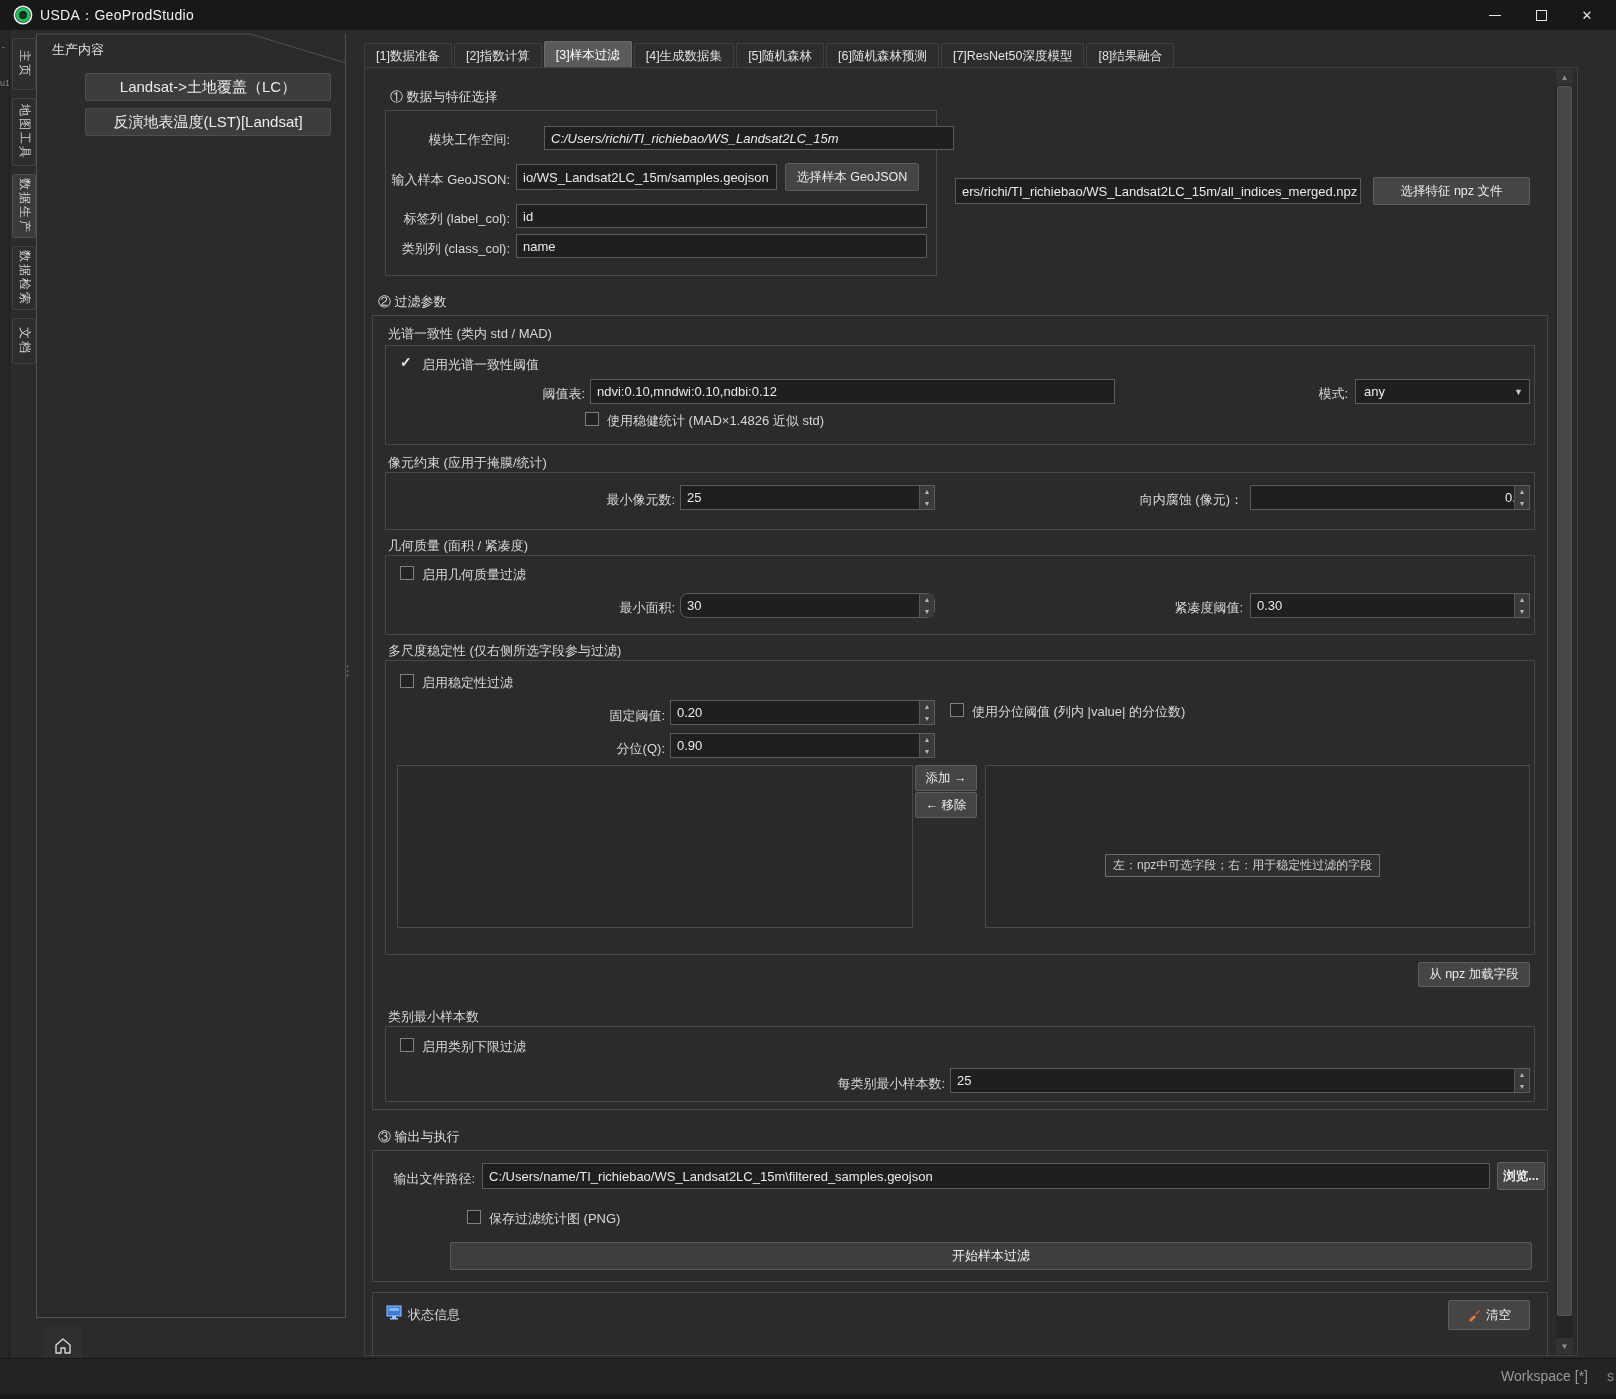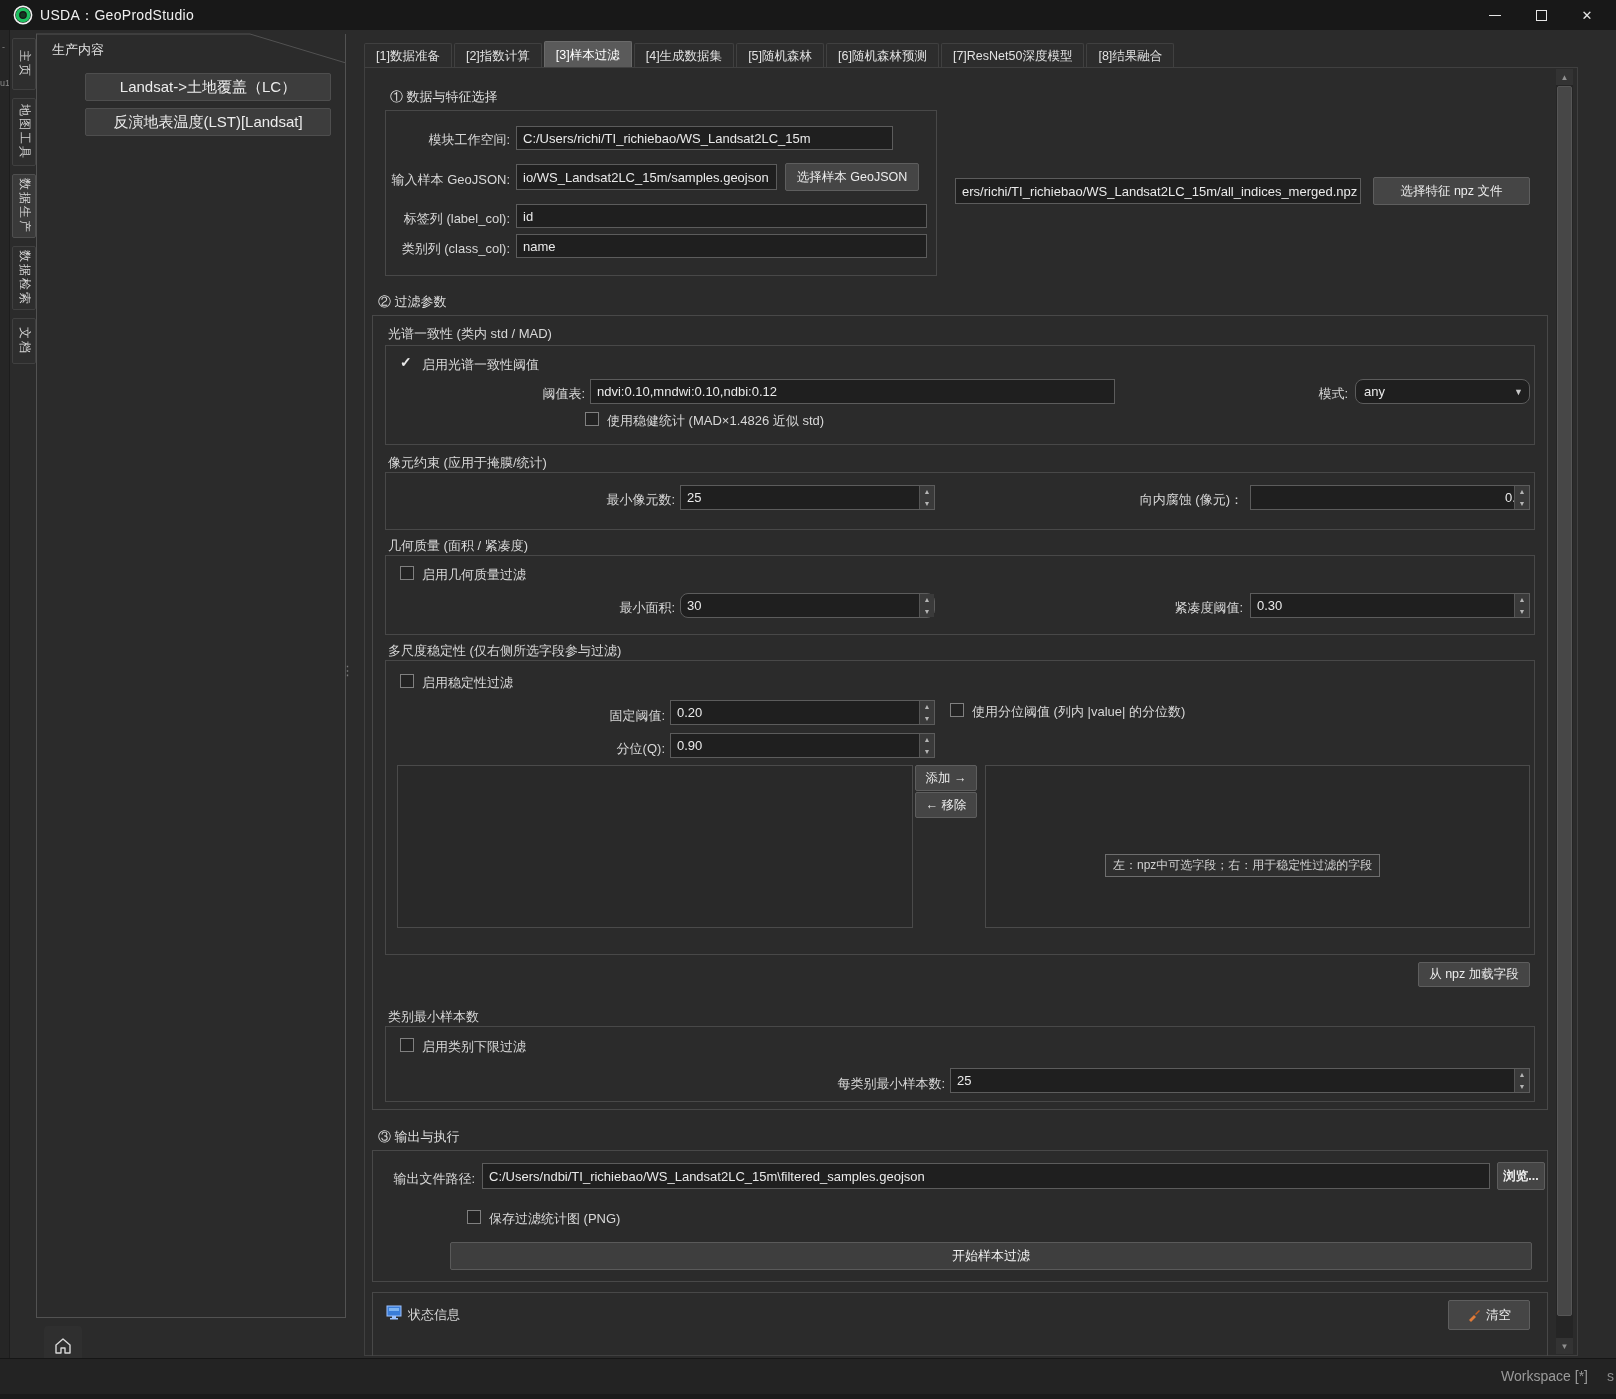--- a/index.html
+++ b/index.html
@@ -158,21 +158,21 @@
     <div class="tab"><span>[7]ResNet50深度模型</span></div>
     <div class="tab"><span>[8]结果融合</span></div>
   </div>
 
   <div class="content-frame"></div>
 
   <span class="grp-num-title" style="left:390px;top:88px;">① 数据与特征选择</span>
   <div class="grp-box" style="left:385px;top:110px;width:552px;height:166px;"></div>
 
   <span class="lbl" style="left:350px;top:131px;width:160px;">模块工作空间:</span>
-  <div class="input" style="left:516px;top:126px;width:377px;height:24px;">
+  <div class="input" style="left:544px;top:126px;width:410px;height:24px;font-style:italic;">
       <span>C:/Users/richi/TI_richiebao/WS_Landsat2LC_15m</span>
     </div>
 
   <span class="lbl" style="left:350px;top:171px;width:160px;">输入样本 GeoJSON:</span>
   <div class="input" style="left:516px;top:164px;width:261px;height:26px;">
       <span>io/WS_Landsat2LC_15m/samples.geojson</span>
     </div>
   <div class="btn" style="left:785px;top:163px;width:134px;height:28px;">
       <span>选择样本 GeoJSON</span>
     </div>
@@ -199,21 +199,21 @@
 
   <span class="sub-label" style="left:388px;top:325px;">光谱一致性 (类内 std / MAD)</span>
   <div class="grp-box" style="left:385px;top:345px;width:1150px;height:100px;"></div>
   <span class="cb checked" style="left:400px;top:357px;"></span>
   <span class="cb-label" style="left:422px;top:356px;">启用光谱一致性阈值</span>
   <span class="lbl" style="left:470px;top:385px;width:115px;">阈值表:</span>
   <div class="input" style="left:590px;top:379px;width:525px;height:25px;">
       <span>ndvi:0.10,mndwi:0.10,ndbi:0.12</span>
     </div>
   <span class="lbl" style="left:1278px;top:385px;width:70px;">模式:</span>
-  <div class="combo" style="left:1355px;top:379px;width:175px;height:25px;border-radius:8px;">
+  <div class="combo" style="left:1355px;top:379px;width:175px;height:25px;">
       <span>any</span>
       <span class="caret">▼</span>
     </div>
   <span class="cb" style="left:585px;top:412px;"></span>
   <span class="cb-label" style="left:607px;top:412px;">使用稳健统计 (MAD×1.4826 近似 std)</span>
 
   <span class="sub-label" style="left:388px;top:454px;">像元约束 (应用于掩膜/统计)</span>
   <div class="grp-box" style="left:385px;top:472px;width:1150px;height:58px;"></div>
   <span class="lbl" style="left:555px;top:491px;width:120px;">最小像元数:</span>
   <div class="spin" style="left:680px;top:485px;width:255px;height:25px;">
@@ -299,21 +299,21 @@
       <span class="arrows">
         <i>▲</i>
         <i>▼</i>
       </span>
     </div>
 
   <span class="grp-num-title" style="left:378px;top:1128px;">③ 输出与执行</span>
   <div class="grp-box" style="left:372px;top:1150px;width:1176px;height:132px;"></div>
   <span class="lbl" style="left:380px;top:1170px;width:95px;">输出文件路径:</span>
   <div class="input" style="left:482px;top:1163px;width:1008px;height:26px;">
-      <span>C:/Users/ndbi/TI_richiebao/WS_Landsat2LC_15m\filtered_samples.geojson</span>
+      <span>C:/Users/name/TI_richiebao/WS_Landsat2LC_15m\filtered_samples.geojson</span>
     </div>
   <div class="btn" style="left:1497px;top:1162px;width:48px;height:28px;font-weight:bold;">
       <span>浏览...</span>
     </div>
   <span class="cb" style="left:467px;top:1210px;"></span>
   <span class="cb-label" style="left:489px;top:1210px;">保存过滤统计图 (PNG)</span>
   <div class="runbtn" style="left:450px;top:1242px;width:1082px;height:28px;">
       <span>开始样本过滤</span>
     </div>
 

